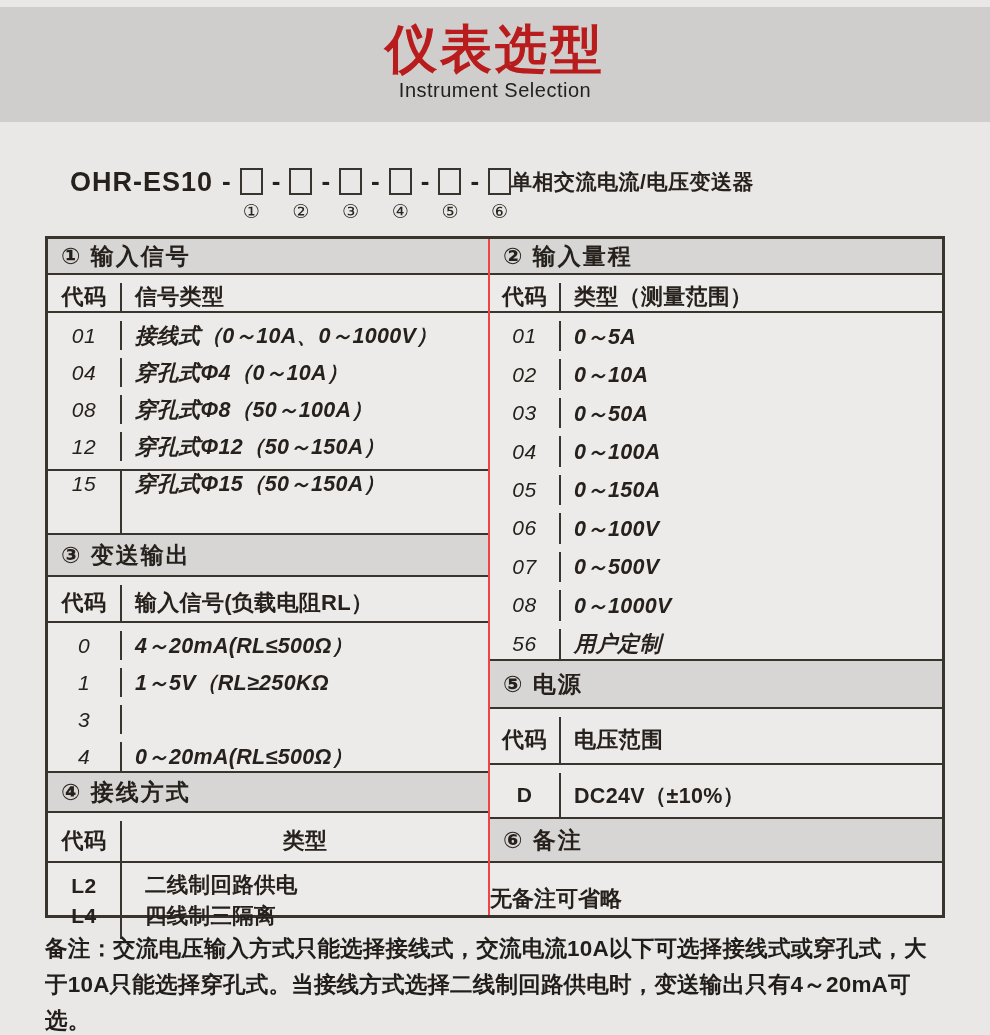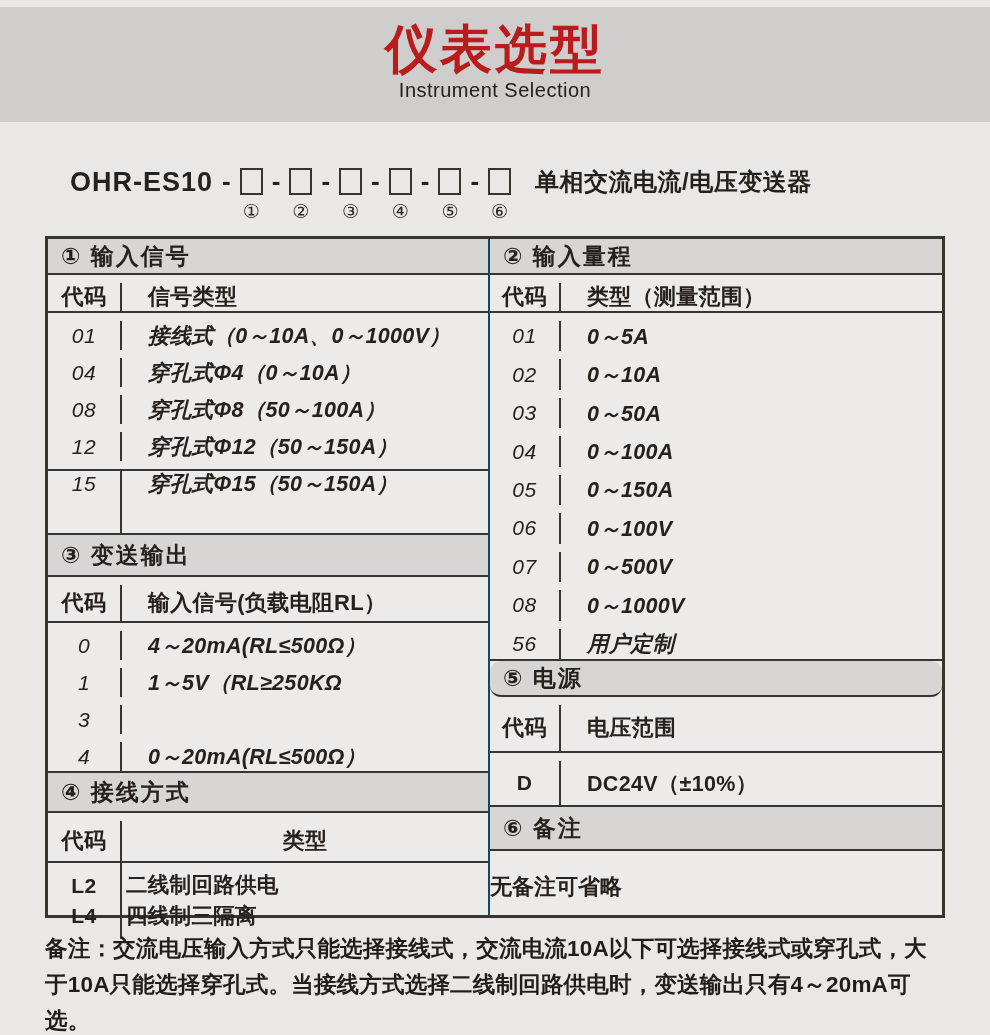--- a/index.html
+++ b/index.html
@@ -57,37 +57,36 @@
     background: transparent;
   }
   .slot .circ {
     margin-top: 7px;
     font-size: 19px;
     font-weight: 400;
     color: #2a2520;
     line-height: 20px;
   }
   .model-suffix {
-    font-size: 24px;
-    font-weight: 700;
-    margin-left: 24px;
+    font-size: 21px;
+    font-weight: 700;
     line-height: 28px;
     letter-spacing: 0.5px;
   }
   
   .sel-table {
     margin: 14px 0 0 45px;
     width: 900px;
     height: 682px;
     border: 3px solid #3a342e;
     display: flex;
     background: #edebe9;
   }
   .half { display: flex; flex-direction: column; }
-  .half.left  { width: 442px; border-right: 2px solid #0c4a6e; }
+  .half.left  { width: 442px; border-right: 2px solid #ef4444; }
   .half.right { flex: 1; }
   .block { border-bottom: 2px solid #3a342e; flex-shrink: 0; }
   .block.last { border-bottom: none; }
   .band {
     background: #d7d6d4;
     display: flex;
     align-items: center;
     padding-left: 13px;
     font-size: 23px;
     font-weight: 700;
@@ -98,45 +97,45 @@
   .code {
     justify-content: center;
     border-right: 2px solid #3a342e;
     font-size: 21px;
     font-weight: 400;
     letter-spacing: 0.5px;
     flex-shrink: 0;
   }
   .left  .code { width: 74px; }
   .right .code { width: 71px; }
-  .val { padding-left: 26px; font-size: 21.5px; font-weight: 700; flex: 1; letter-spacing: 0.3px; }
+  .val { padding-left: 13px; font-size: 21.5px; font-weight: 700; flex: 1; letter-spacing: 0.3px; }
   .hdr .code, .hdr .val { font-weight: 700; font-size: 22px; }
   .rows { display: flex; flex-direction: column; font-style: italic; }
   .rows .trow { flex: 1; }
   .rows .trow .code, .rows .trow .val { height: 100%; }
   
   .h-band1 { height: 36px; }
   .h-hdr1  { height: 30px; }
   .h-rows1 { height: 158px; }
   .h-spacer{ height: 64px; display: flex; }
   .h-spacer .code { height: 100%; }
   .h-band3 { height: 42px; }
   .h-hdr3  { height: 38px; }
   .h-rows3 { height: 150px; }
   .h-band4 { height: 40px; }
   .h-hdr4  { height: 42px; }
   .h-lblk  { height: 76px; display: flex; }
   .h-lblk .code { flex-direction: column; justify-content: center; height: 100%; font-weight: 700; font-size: 21px; }
   .h-lblk .code div { line-height: 30px; }
-  .h-lblk .val { flex-direction: column; align-items: flex-start; justify-content: center; display: flex; padding-left: 4px; }
+  .h-lblk .val { flex-direction: column; align-items: flex-start; justify-content: center; display: flex; padding-left: 23px; }
   .h-lblk .val div { line-height: 31px; }
   .h-band2 { height: 36px; }
   .h-hdr2  { height: 30px; }
   .h-rows2 { height: 348px; }
-  .h-band5 { height: 36px; border-radius: 11px; }
+  .h-band5 { height: 48px; }
   .h-hdr5  { height: 48px; }
   .h-drow  { height: 46px; }
   .h-drow .code { font-weight: 700; }
   .h-band6 { height: 44px; }
   .h-note  { height: 72px; display: flex; align-items: center; font-size: 22px; font-weight: 700; }
   .center-val { justify-content: center; padding-left: 0; }
   
   .footnote {
     margin: 13px 45px 0 45px;
     font-size: 22.5px;

